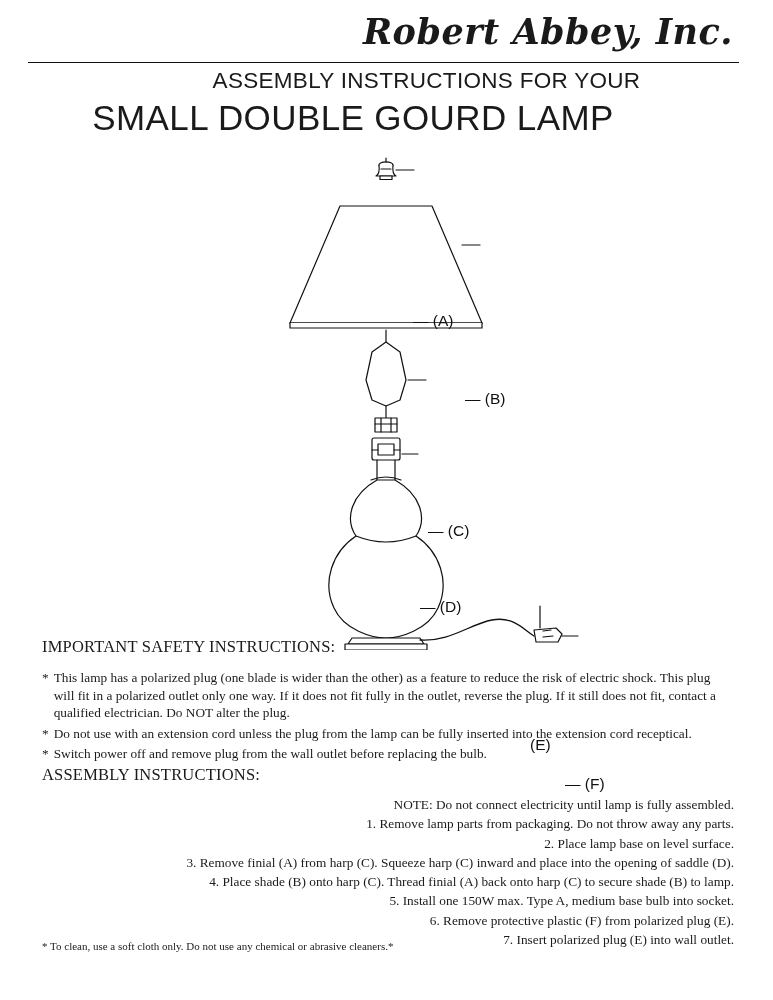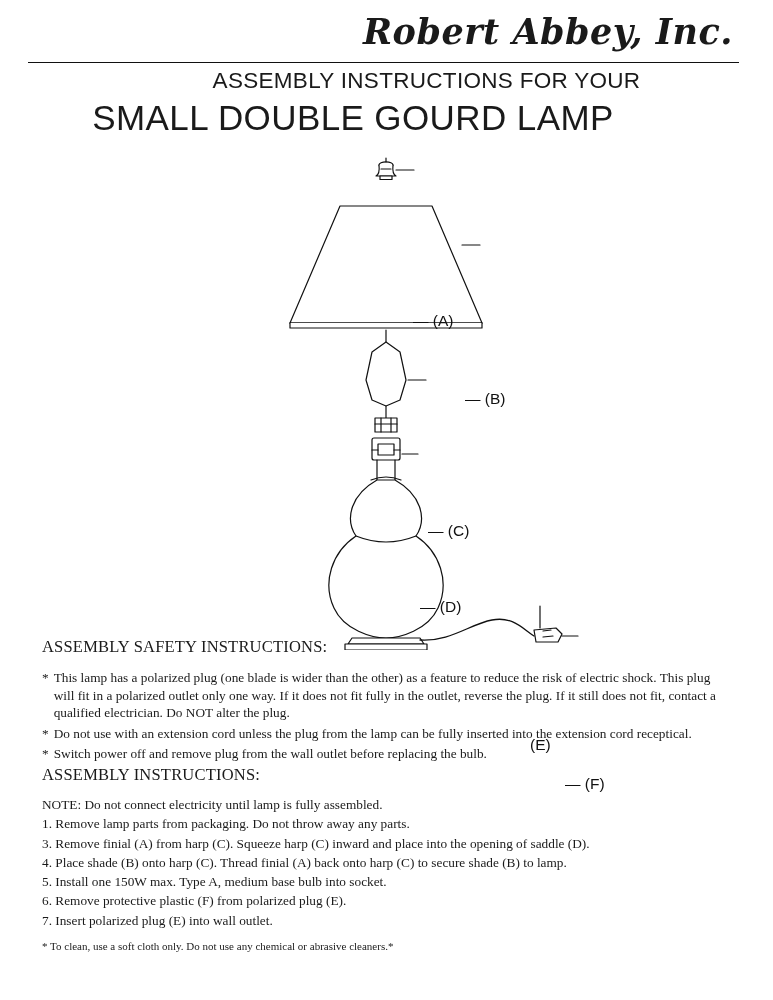--- a/index.html
+++ b/index.html
@@ -111,21 +111,21 @@
     font-size: 13.3px;
     line-height: 1.32;
     margin-bottom: 3px;
     display: flex;
     gap: 5px;
   }
   .bullet .star { flex: 0 0 auto; }
   .bullet .txt { flex: 1 1 auto; }
 
   .assembly { top: 765px; }
-  .assembly .items { margin-top: 10px; }
+  .assembly .items { margin-top: 10px; text-align: right; }
   .step {
     font-size: 13.3px;
     line-height: 1.45;
   }
 
   .footnote {
     position: absolute;
     left: 42px;
     top: 940px;
     font-size: 11px;
@@ -232,21 +232,21 @@
 
     <div class="callout cA">— (A)</div>
     <div class="callout cB">— (B)</div>
     <div class="callout cC">— (C)</div>
     <div class="callout cD">— (D)</div>
     <div class="callout cE">(E)</div>
     <div class="callout cF">— (F)</div>
   </div>
 
   <div class="section safety">
-    <div class="section-head">ASSEMBLY SAFETY INSTRUCTIONS:</div>
+    <div class="section-head">IMPORTANT SAFETY INSTRUCTIONS:</div>
     <div class="items">
       <div class="bullet">
         <span class="star">*</span>
         <span class="txt">This lamp has a polarized plug (one blade is wider than the other) as a feature to reduce the risk of electric shock. This plug will fit in a polarized outlet only one way. If it does not fit fully in the outlet, reverse the plug. If it still does not fit, contact a qualified electrician. Do NOT alter the plug.</span>
       </div>
       <div class="bullet">
         <span class="star">*</span>
         <span class="txt">Do not use with an extension cord unless the plug from the lamp can be fully inserted into the extension cord receptical.</span>
       </div>
       <div class="bullet">
@@ -254,20 +254,21 @@
         <span class="txt">Switch power off and remove plug from the wall outlet before replacing the bulb.</span>
       </div>
     </div>
   </div>
 
   <div class="section assembly">
     <div class="section-head">ASSEMBLY INSTRUCTIONS:</div>
     <div class="items">
       <div class="step">NOTE: Do not connect electricity until lamp is fully assembled.</div>
       <div class="step">1. Remove lamp parts from packaging. Do not throw away any parts.</div>
+      <div class="step">2. Place lamp base on level surface.</div>
       <div class="step">3. Remove finial (A) from harp (C). Squeeze harp (C) inward and place into the opening of saddle (D).</div>
       <div class="step">4. Place shade (B) onto harp (C). Thread finial (A) back onto harp (C) to secure shade (B) to lamp.</div>
       <div class="step">5. Install one 150W max. Type A, medium base bulb into socket.</div>
       <div class="step">6. Remove protective plastic (F) from polarized plug (E).</div>
       <div class="step">7. Insert polarized plug (E) into wall outlet.</div>
     </div>
   </div>
 
   <div class="footnote">* To clean, use a soft cloth only.  Do not use any chemical or abrasive cleaners.*</div>
   <div class="doccode">390X</div>

